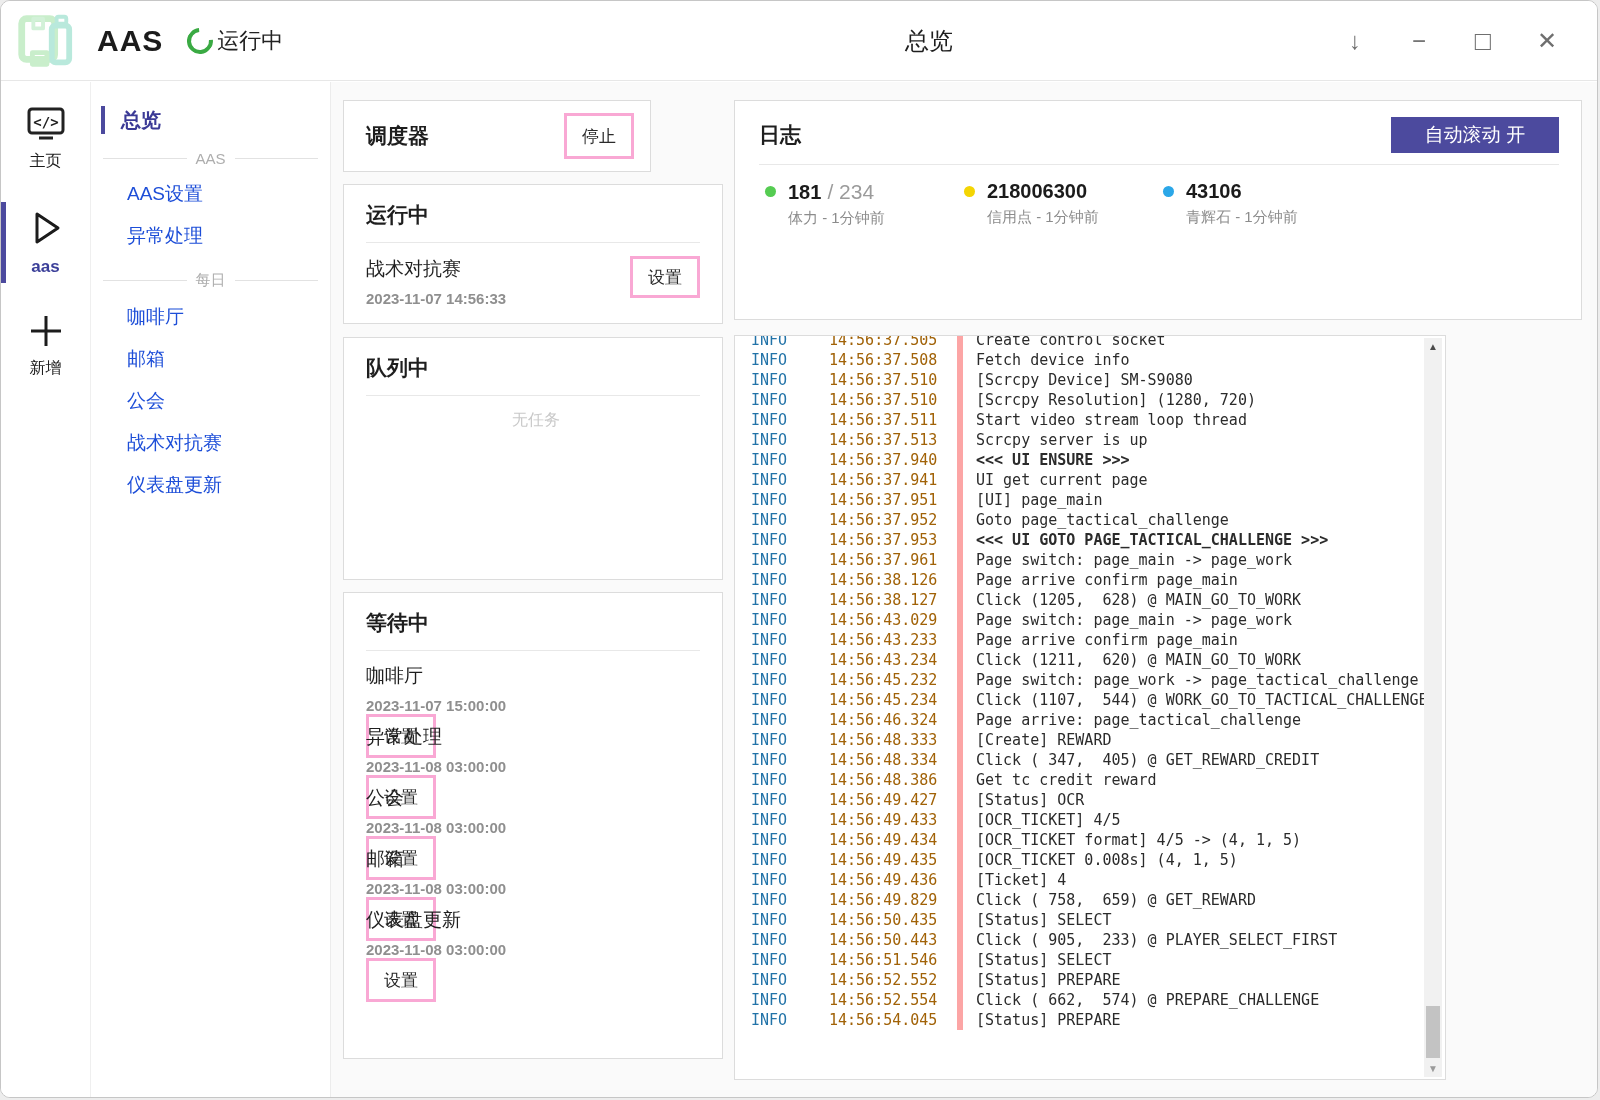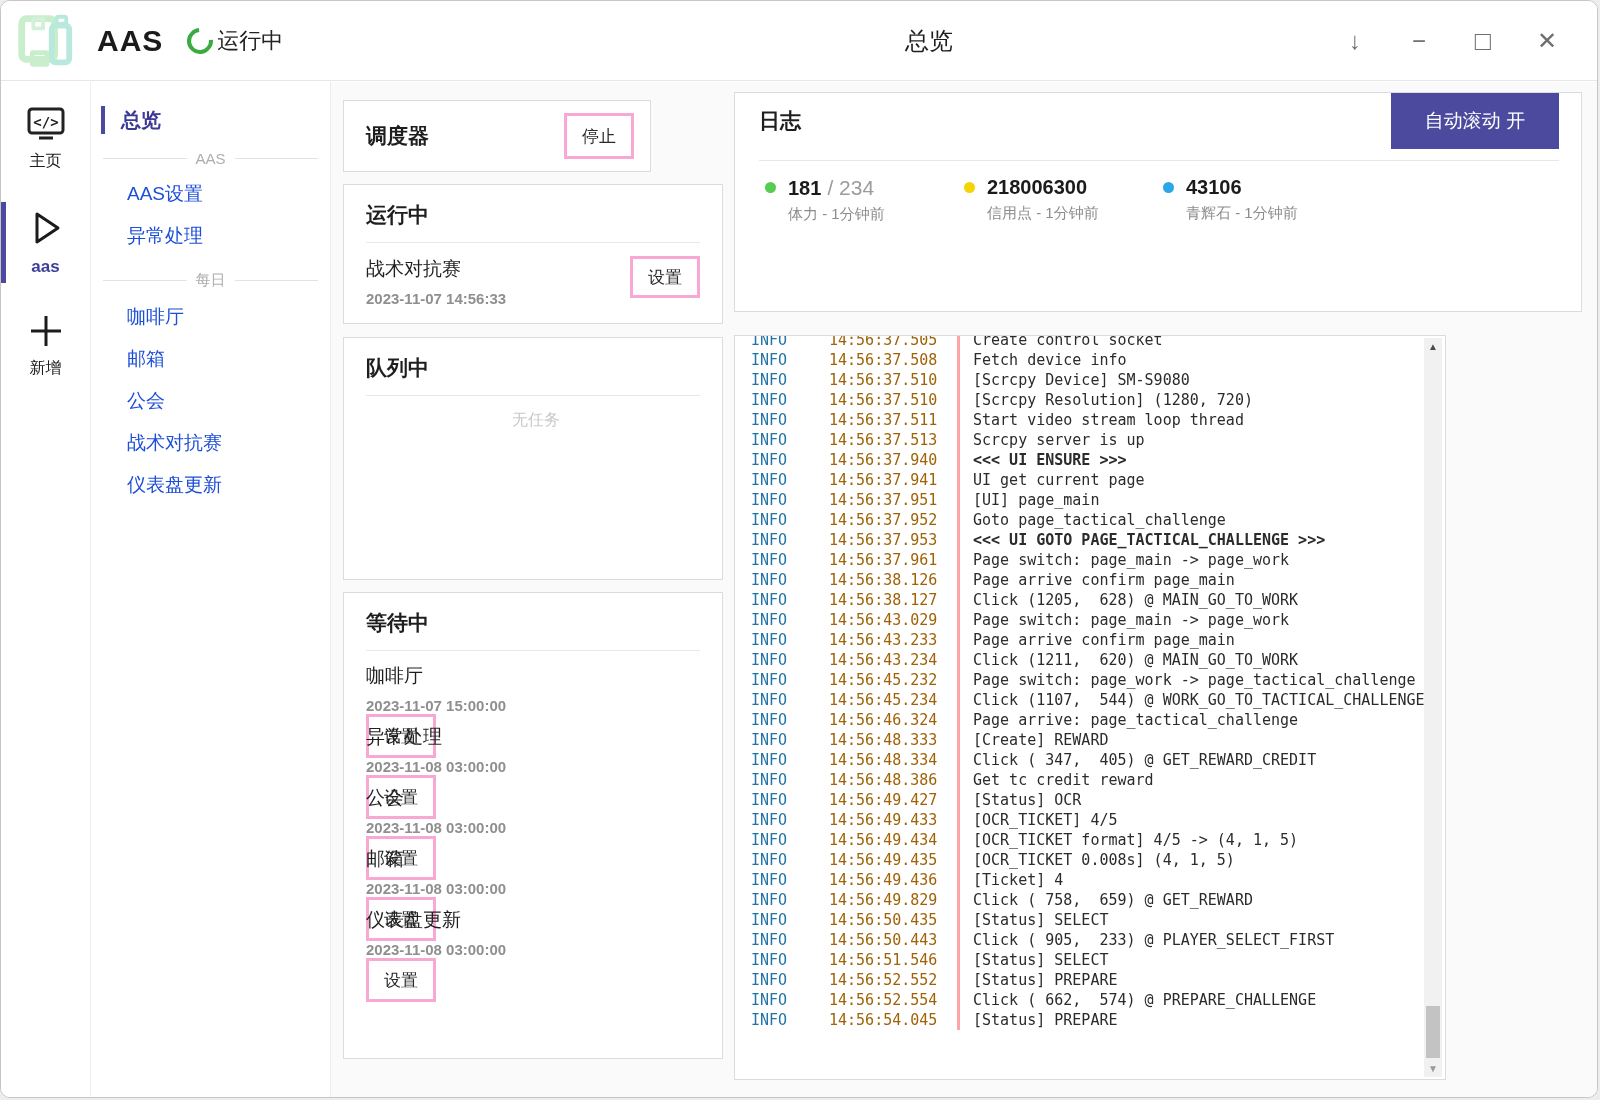--- a/index.html
+++ b/index.html
@@ -56,40 +56,40 @@
   .p-queue { left:12px; top:255px; width:380px; height:243px; padding:16px 16px 0 22px; }
   .p-queue .hdivider { margin-top:13px; margin-right:6px; }
   .queue-empty { margin-top:14px; text-align:center; font-size:16px; color:#c9c9c9; }
 
   .p-waiting { left:12px; top:510px; width:380px; height:467px; padding:16px 16px 0 22px; }
   .p-waiting .hdivider { margin-top:13px; margin-right:6px; }
   .wlist { margin-top:12px; }
   .wtask { position:relative; height:61px; }
 
   
-  .p-log { left:403px; top:10px; width:848px; height:220px; padding:0 22px 0 24px; }
+  .p-log { left:403px; top:18px; width:848px; height:220px; padding:16px 22px 0 24px; }
   .log-head { display:flex; align-items:center; justify-content:space-between; }
-  .btn-primary { width:168px; height:56px; display:flex; align-items:center; justify-content:center; background:#4c4a9e; color:#fff; font-size:19px; border:none; cursor:default; }
+  .btn-primary { width:168px; height:36px; display:flex; align-items:center; justify-content:center; background:#4c4a9e; color:#fff; font-size:19px; border:none; cursor:default; }
   .p-log .hdivider { margin-top:11px; }
   .stats { display:flex; margin-top:15px; padding-left:6px; }
   .stat { width:199px; display:flex; }
   .dot { width:11px; height:11px; border-radius:50%; margin-top:6px; flex:0 0 auto; }
   .stat-text { margin-left:12px; }
   .stat-vrow { display:flex; align-items:baseline; }
   .stat-value { font-size:20px; font-weight:700; color:#1b1b1b; }
   .stat-total { margin-left:6px; font-size:21px; color:#9b9b9b; }
   .stat-label { margin-top:5px; font-size:15px; color:#8c8c8c; }
 
   
   .console { left:403px; top:253px; width:712px; height:745px; overflow:hidden; padding-left:16px; }
   .log-lines { margin-top:-6px; font-family:"DejaVu Sans Mono",monospace; font-size:15px; }
   .log-row { display:flex; height:20px; line-height:20px; white-space:pre; }
   .lvl { width:78px; color:#2273a8; flex:0 0 auto; }
   .time { width:128px; color:#a16207; flex:0 0 auto; }
-  .msg { border-left:3px solid #fca5a5; padding-left:13px; color:#2b2b2b; }
+  .msg { border-left:6px solid #fca5a5; padding-left:13px; color:#2b2b2b; }
   .msg.bold { font-weight:700; }
 
   
   .vscroll { position:absolute; right:3px; top:2px; bottom:2px; width:18px; background:#f1f1f1; }
   .varrow { position:absolute; left:0; width:18px; text-align:center; font-size:10px; }
   .varrow.up { top:3px; color:#4a4a4a; }
   .varrow.down { bottom:3px; color:#9a9a9a; }
   .vthumb { position:absolute; left:2px; top:668px; width:14px; height:52px; background:#c3c3c3; }
 </style>
 </head>

